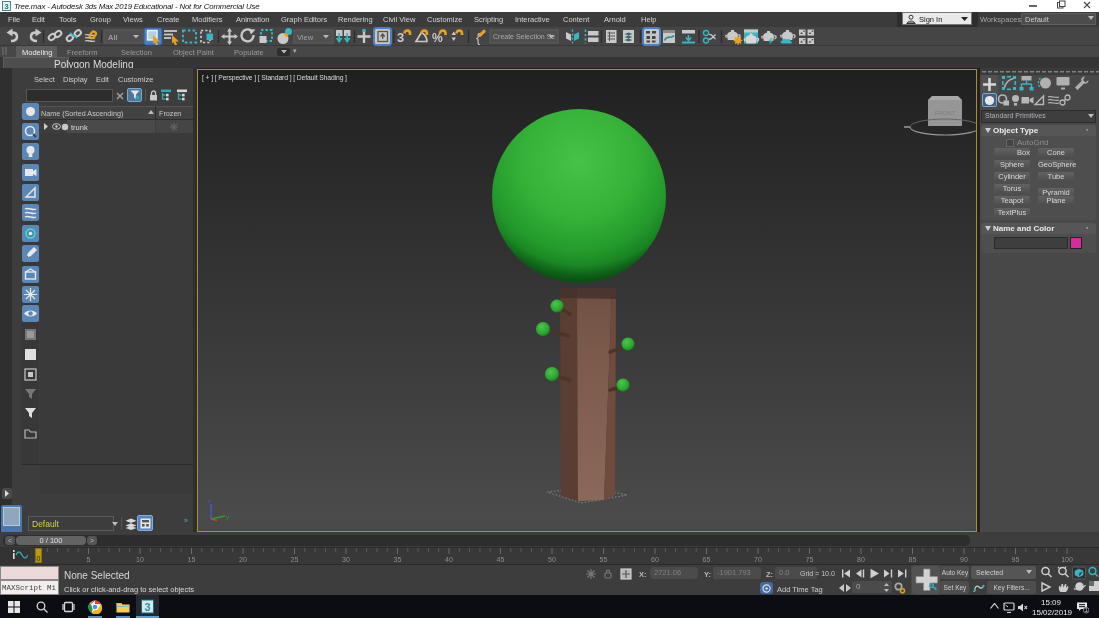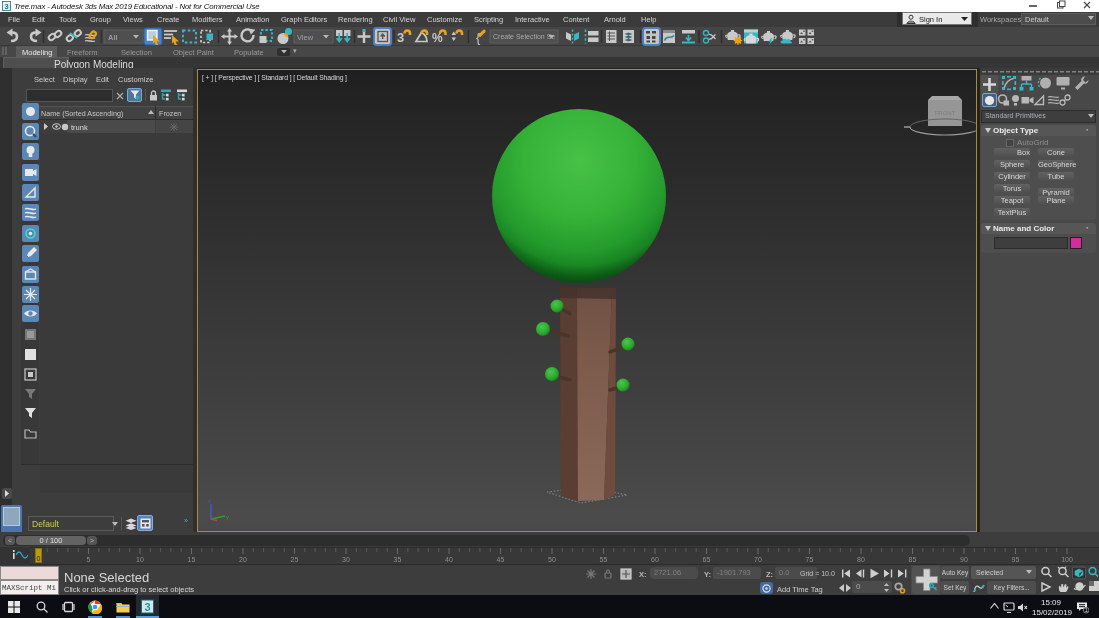--- a/index.html
+++ b/index.html
@@ -765,21 +765,21 @@
 <div class="abs" style="left:35px;top:548px;width:7px;height:15px;background:#b99a10;border:1px solid #8a720c;box-sizing:border-box;"></div>
 <div class="tx" style="left:36.5px;top:555px;font-size:7px;color:#332d05;">0</div>
 </div>
 
 <div id="statusbar">
 <div class="abs" style="left:0;top:565px;width:1099px;height:30px;background:#3d3d3d;"></div>
 
 <div class="abs" style="left:0;top:566px;width:59px;height:14px;background:#ecd9d9;border:1px solid #888;box-sizing:border-box;"></div>
 <div class="abs" style="left:0;top:580px;width:59px;height:15px;background:#f3eded;border:1px solid #888;box-sizing:border-box;"></div>
 <div class="tx" style="left:2px;top:584px;font-size:7.5px;color:#444;font-family:'Liberation Mono',monospace;">MAXScript Mi</div>
-<div class="tx" style="left:64px;top:570px;font-size:13px;color:#d8d8d8;">None Selected</div>
+<div class="tx" style="left:64px;top:570px;font-size:10px;color:#d8d8d8;">None Selected</div>
 <div class="tx" style="left:64px;top:585px;font-size:7.5px;color:#d8d8d8;">Click or click-and-drag to select objects</div>
 
 <svg class="abs" style="left:585px;top:568px;" width="50" height="12" viewBox="0 0 50 12">
  <g stroke="#777" stroke-width="1.2" fill="none">
   <path d="M6 1 L6 11 M1 6 L11 6 M2.5 2.5 L9.5 9.5 M9.5 2.5 L2.5 9.5"></path>
   <rect x="20" y="5" width="6" height="5" rx="1"></rect>
           <path d="M21.5 5 L21.5 3.5 A1.5 1.5 0 0 1 24.5 3.5 L24.5 5"></path>
  </g>
  <g stroke="#ccc" stroke-width="1.2" fill="none">
           <rect x="36" y="1" width="10" height="10" fill="#b8b8b8"></rect>

